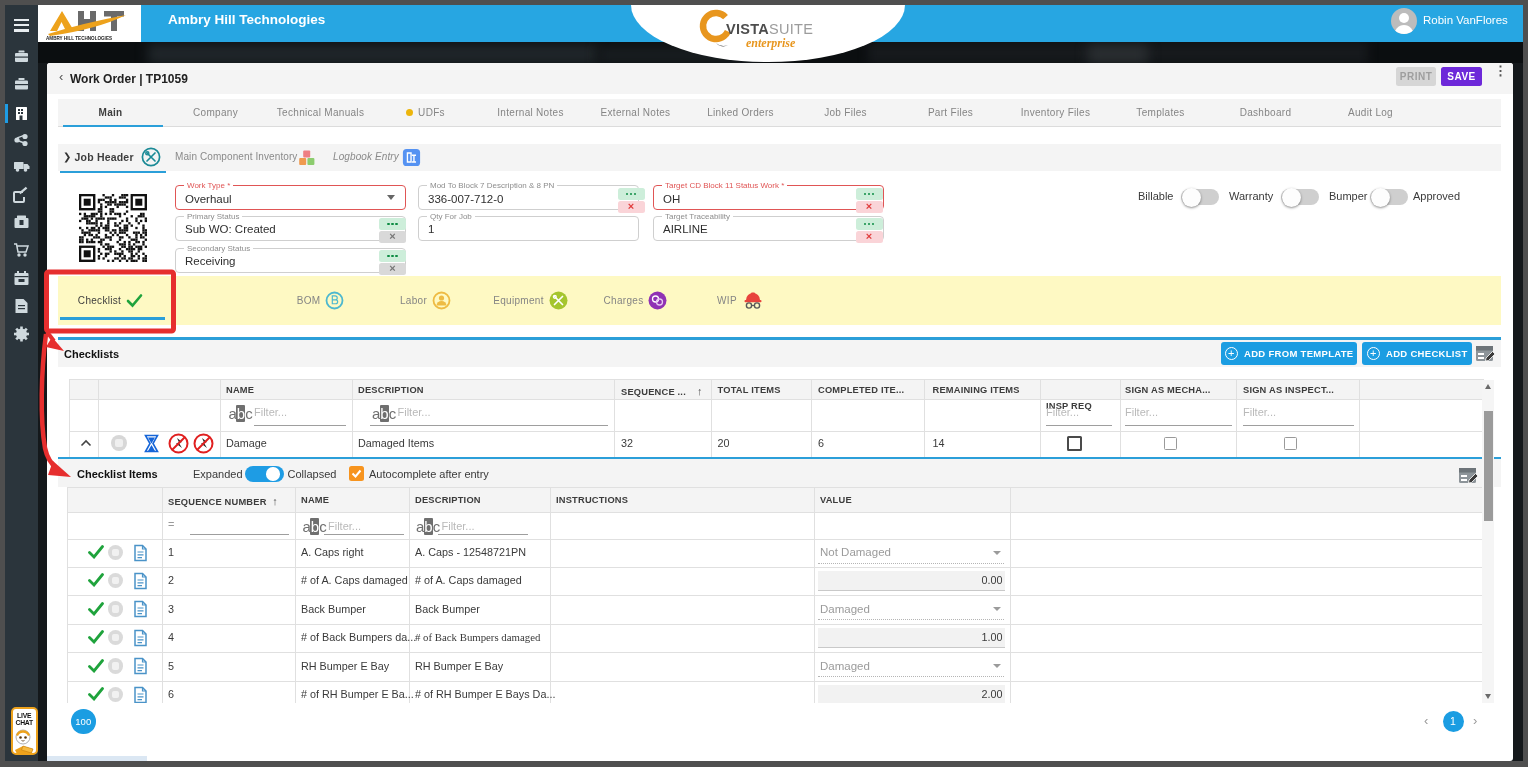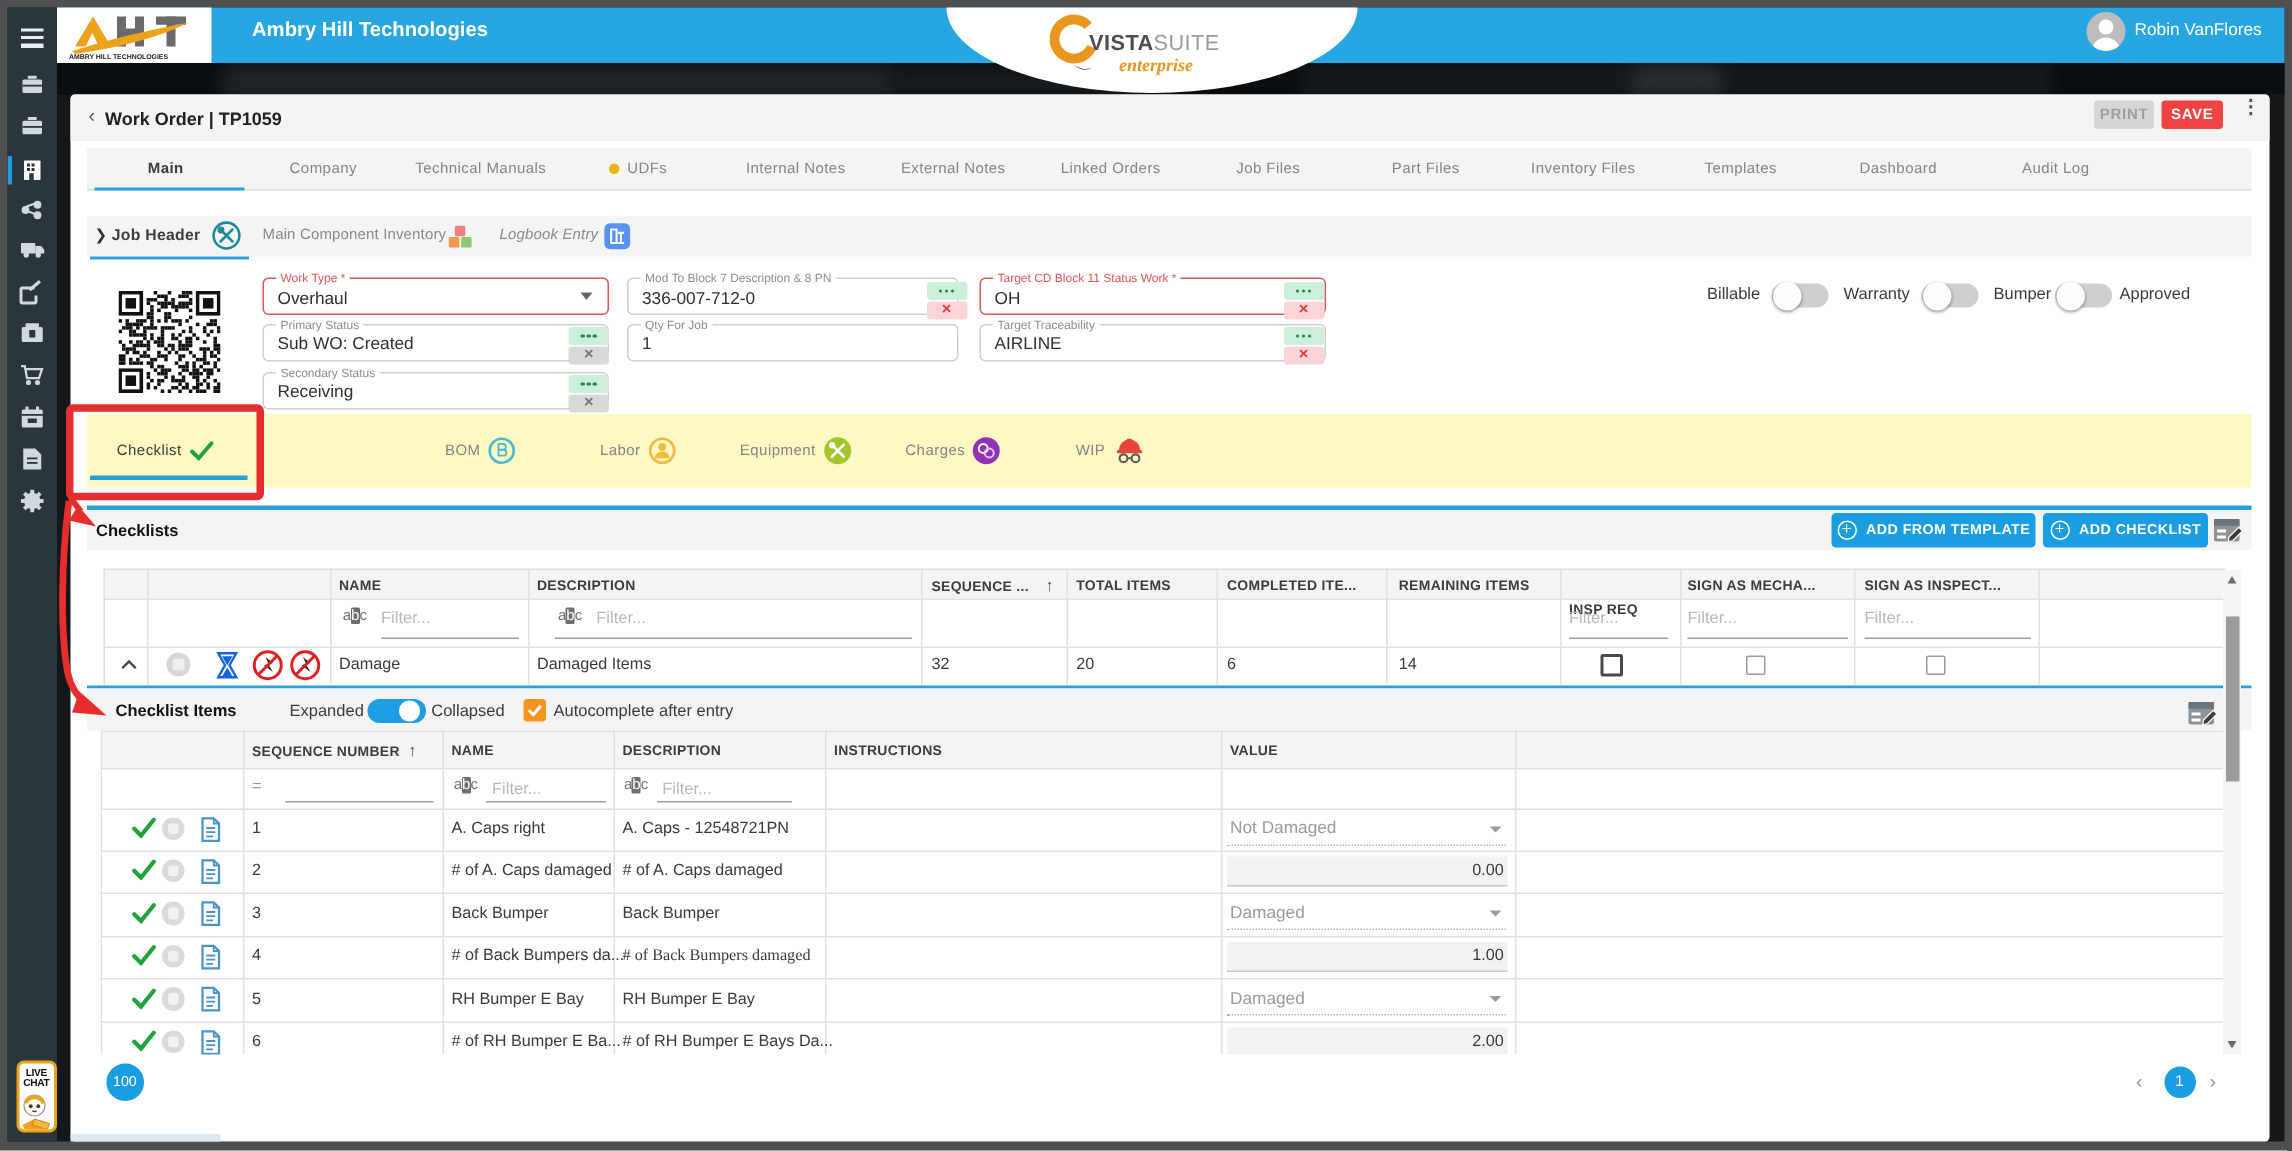--- a/index.html
+++ b/index.html
@@ -49,21 +49,21 @@
   .flbl.red { color:#e05555; }
   .fval { position:absolute; left:9px; top:50%; transform:translateY(-38%); font-size:11.5px; color:#2f2f2f; white-space:nowrap; }
 
   .toggle { position:absolute; width:38px; height:16px; border-radius:8.5px; background:#cfcfcf; }
   .toggle .kn { position:absolute; left:1px; top:-1.5px; width:19px; height:19px; border-radius:50%; background:#fdfdfd; box-shadow:0 1px 2.5px rgba(0,0,0,.45); }
   .tlab { position:absolute; font-size:11px; color:#3a3a3a; white-space:nowrap; }
 
   .bluebtn { position:absolute; height:23px; background:#1b9de2; border-radius:3px; color:#fff; font-size:9.5px; font-weight:bold; letter-spacing:.3px; display:flex; align-items:center; justify-content:center; gap:6px; white-space:nowrap; }
   .pluscirc { width:13.5px; height:13.5px; border-radius:50%; border:1.6px solid #fff; display:flex;align-items:center;justify-content:center; font-weight:normal; font-size:11px; line-height:1; }
 
-  .abc { position:absolute; font-size:10px; color:#6f6f6f; letter-spacing:-0.5px; }
+  .abc { position:absolute; font-size:15px; color:#6f6f6f; letter-spacing:-0.5px; }
   .abc span { background:#6f6f6f; color:#fff; border-radius:1px; padding:0 .5px; }
   .cb { position:absolute; border:1.5px solid #9a9a9a; border-radius:1.5px; background:#fff; }
 </style>
 </head>
 <body>
 <div id="page"></div>
 <div id="sidebar">
   <div class="abs" style="left:9px;top:14px;width:15px;">
     <div style="height:2.2px;background:#e8edf0;margin-bottom:3px;"></div>
     <div style="height:2.2px;background:#e8edf0;margin-bottom:3px;"></div>
@@ -183,21 +183,21 @@
 <div class="abs" style="left:1391px;top:8px;width:26px;height:26px;border-radius:50%;background:#bcbcbc;overflow:hidden;">
   <div class="abs" style="left:8px;top:5px;width:10px;height:10px;border-radius:50%;background:#fff;"></div>
   <div class="abs" style="left:3px;top:16.5px;width:20px;height:12px;border-radius:50% 50% 0 0/90% 90% 0 0;background:#fff;"></div>
 </div>
 <div class="t" style="left:1423px;top:14px;font-size:11.5px;color:#fff;">Robin VanFlores</div>
 <div id="card"></div>
 <div id="titlebar">
   <div class="t" style="left:12px;top:6px;font-size:13px;color:#555;">‹</div>
   <div class="t" style="left:23px;top:8.5px;font-size:12px;font-weight:bold;color:#212121;">Work Order | TP1059</div>
   <div class="abs" style="left:1349px;top:3.5px;width:40px;height:19px;background:#d6d6d6;border-radius:2.5px;color:#9e9e9e;font-size:10px;font-weight:bold;letter-spacing:.5px;display:flex;align-items:center;justify-content:center;">PRINT</div>
-  <div class="abs" style="left:1394px;top:3.5px;width:41px;height:19px;background:#ef4444;border-radius:2.5px;color:#fff;font-size:10px;font-weight:bold;letter-spacing:.5px;display:flex;align-items:center;justify-content:center;">SAVE</div>
+  <div class="abs" style="left:1394px;top:3.5px;width:41px;height:19px;background:#6d28d9;border-radius:2.5px;color:#fff;font-size:10px;font-weight:bold;letter-spacing:.5px;display:flex;align-items:center;justify-content:center;">SAVE</div>
   <div class="abs" style="left:1447px;top:5px;width:3px;height:16px;color:#555;font-size:13px;font-weight:bold;line-height:5.5px;">⋮</div>
 </div>
 <div id="maintabs">
   <div class="tabc" style="left:0px;width:105px;color:#3d3d3d;font-weight:bold;">Main</div>
   <div class="tabc" style="left:105px;width:105px;">Company</div>
   <div class="tabc" style="left:210px;width:105px;">Technical Manuals</div>
   <div class="tabc" style="left:315px;width:105px;"><span style="width:7px;height:7px;border-radius:50%;background:#ecb50c;display:inline-block;"></span>UDFs</div>
   <div class="tabc" style="left:420px;width:105px;">Internal Notes</div>
   <div class="tabc" style="left:525px;width:105px;">External Notes</div>
   <div class="tabc" style="left:630px;width:105px;">Linked Orders</div>

